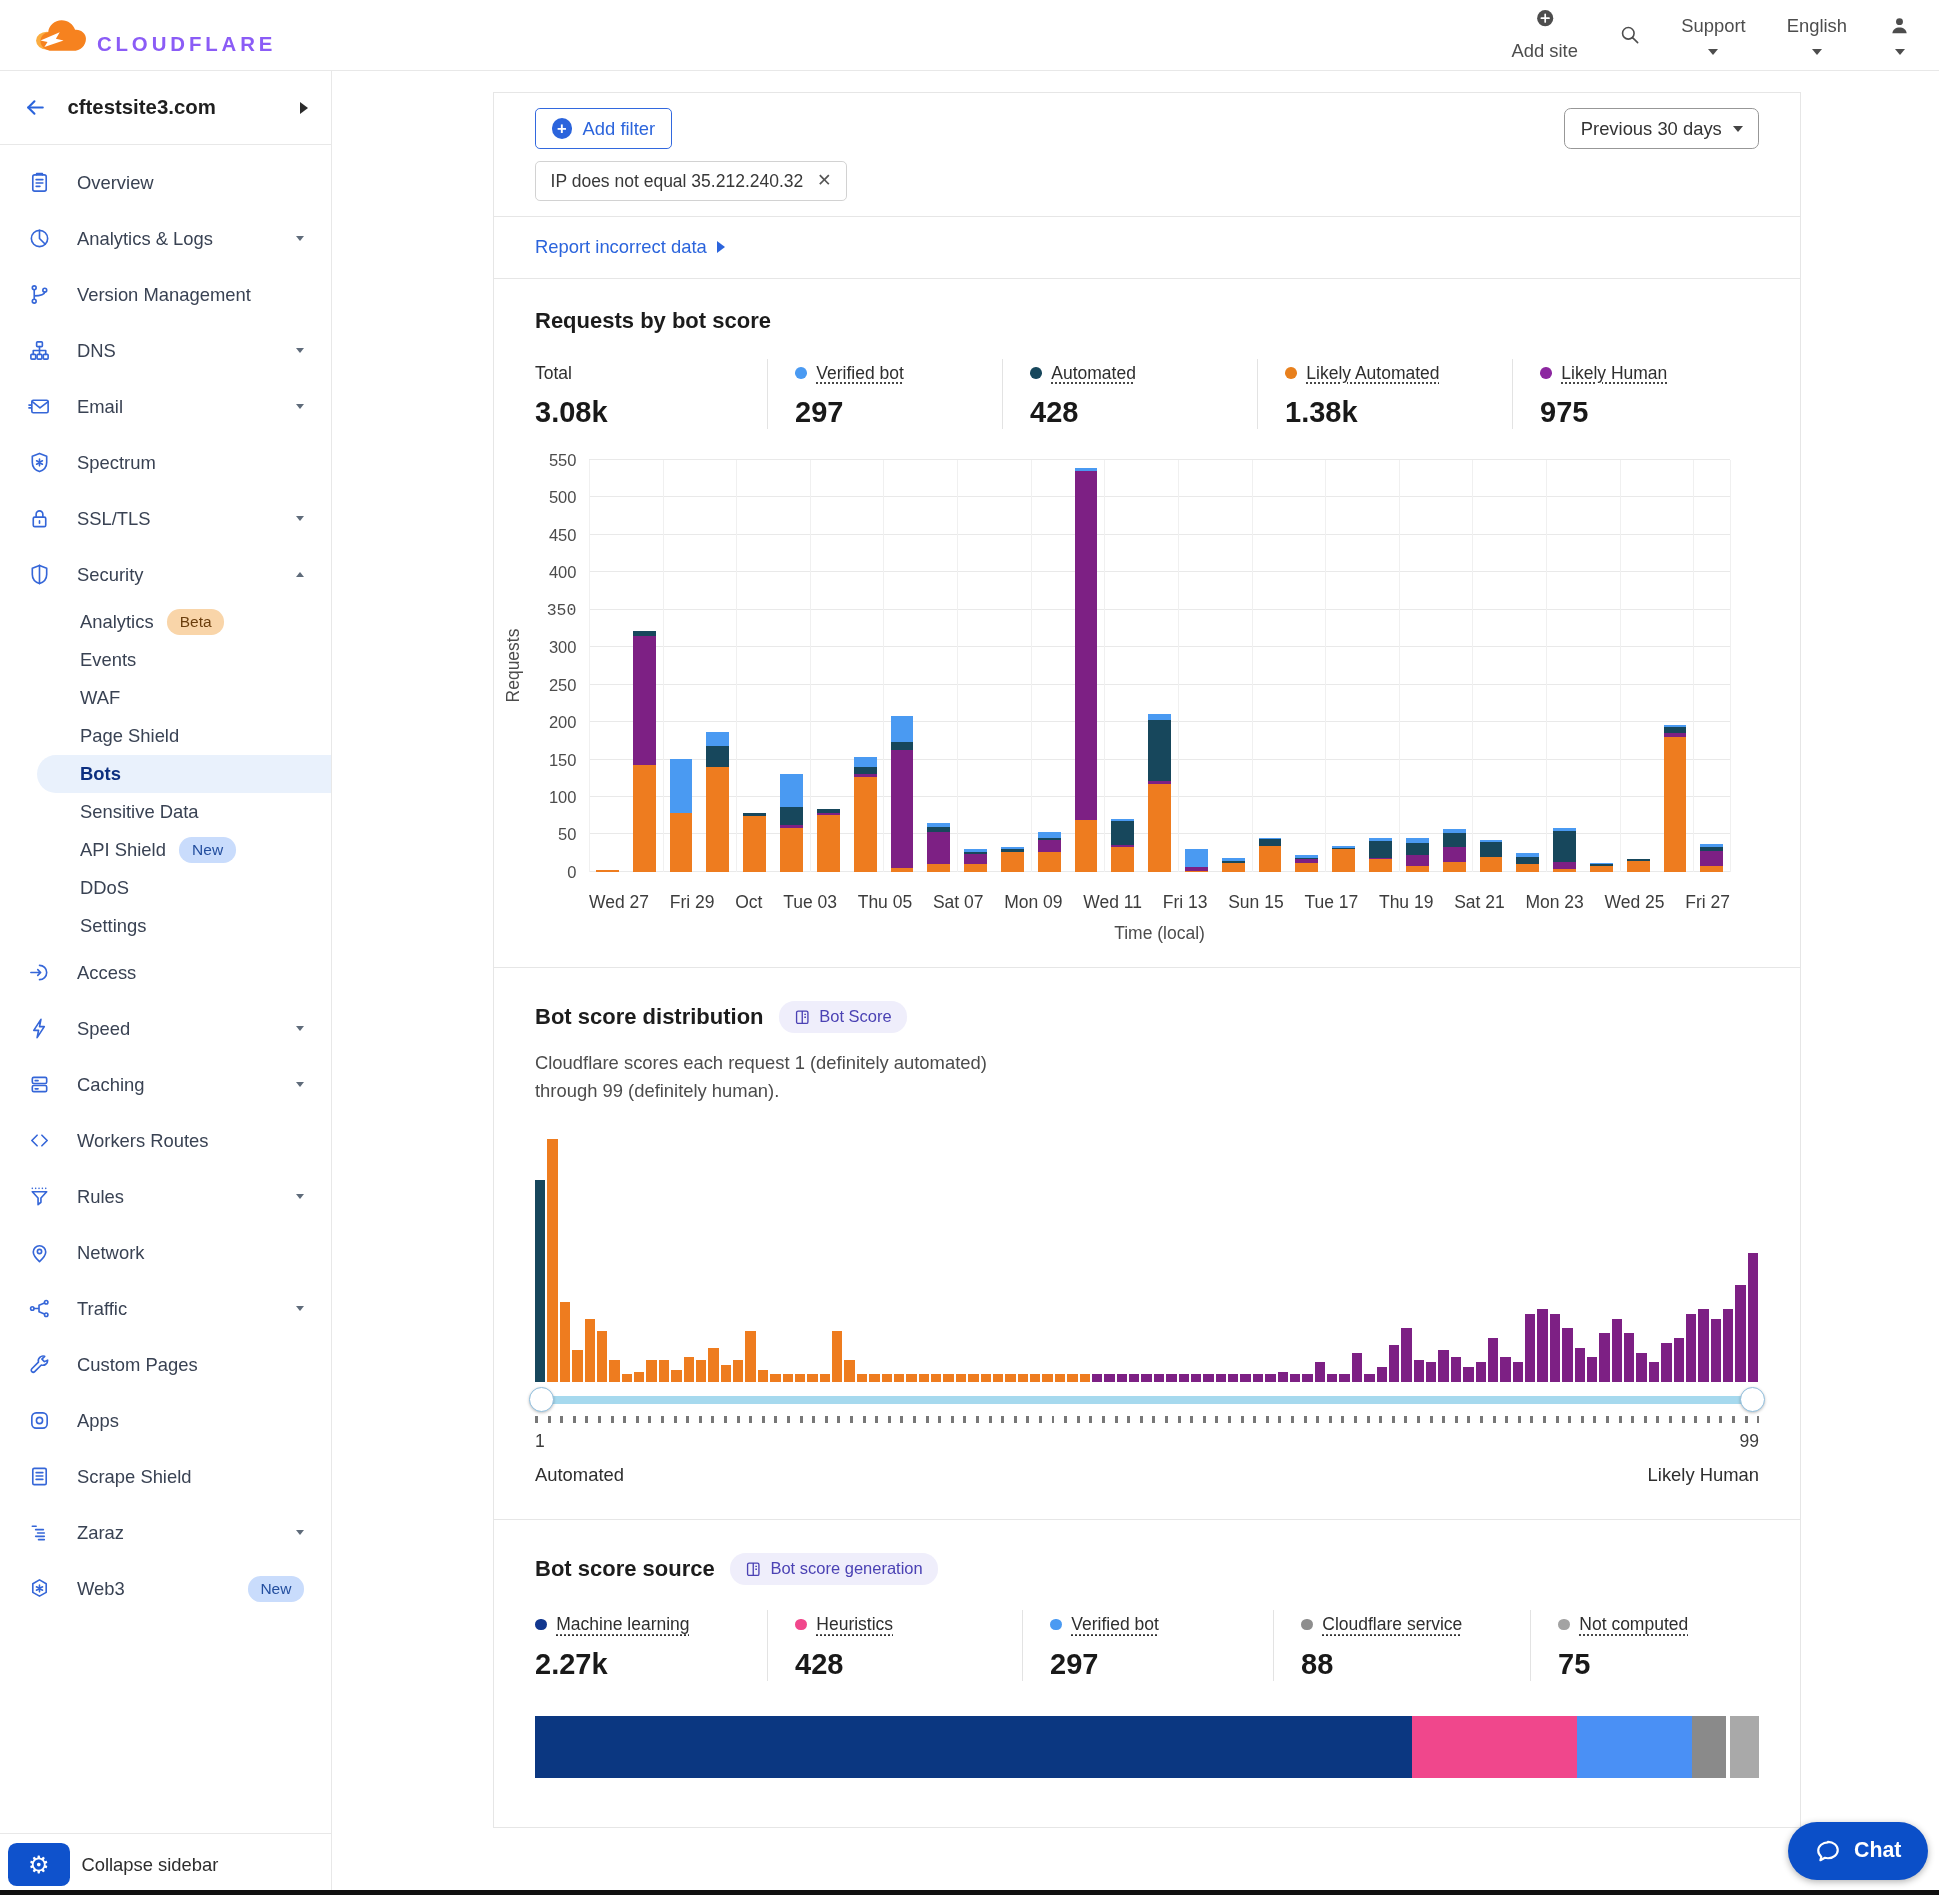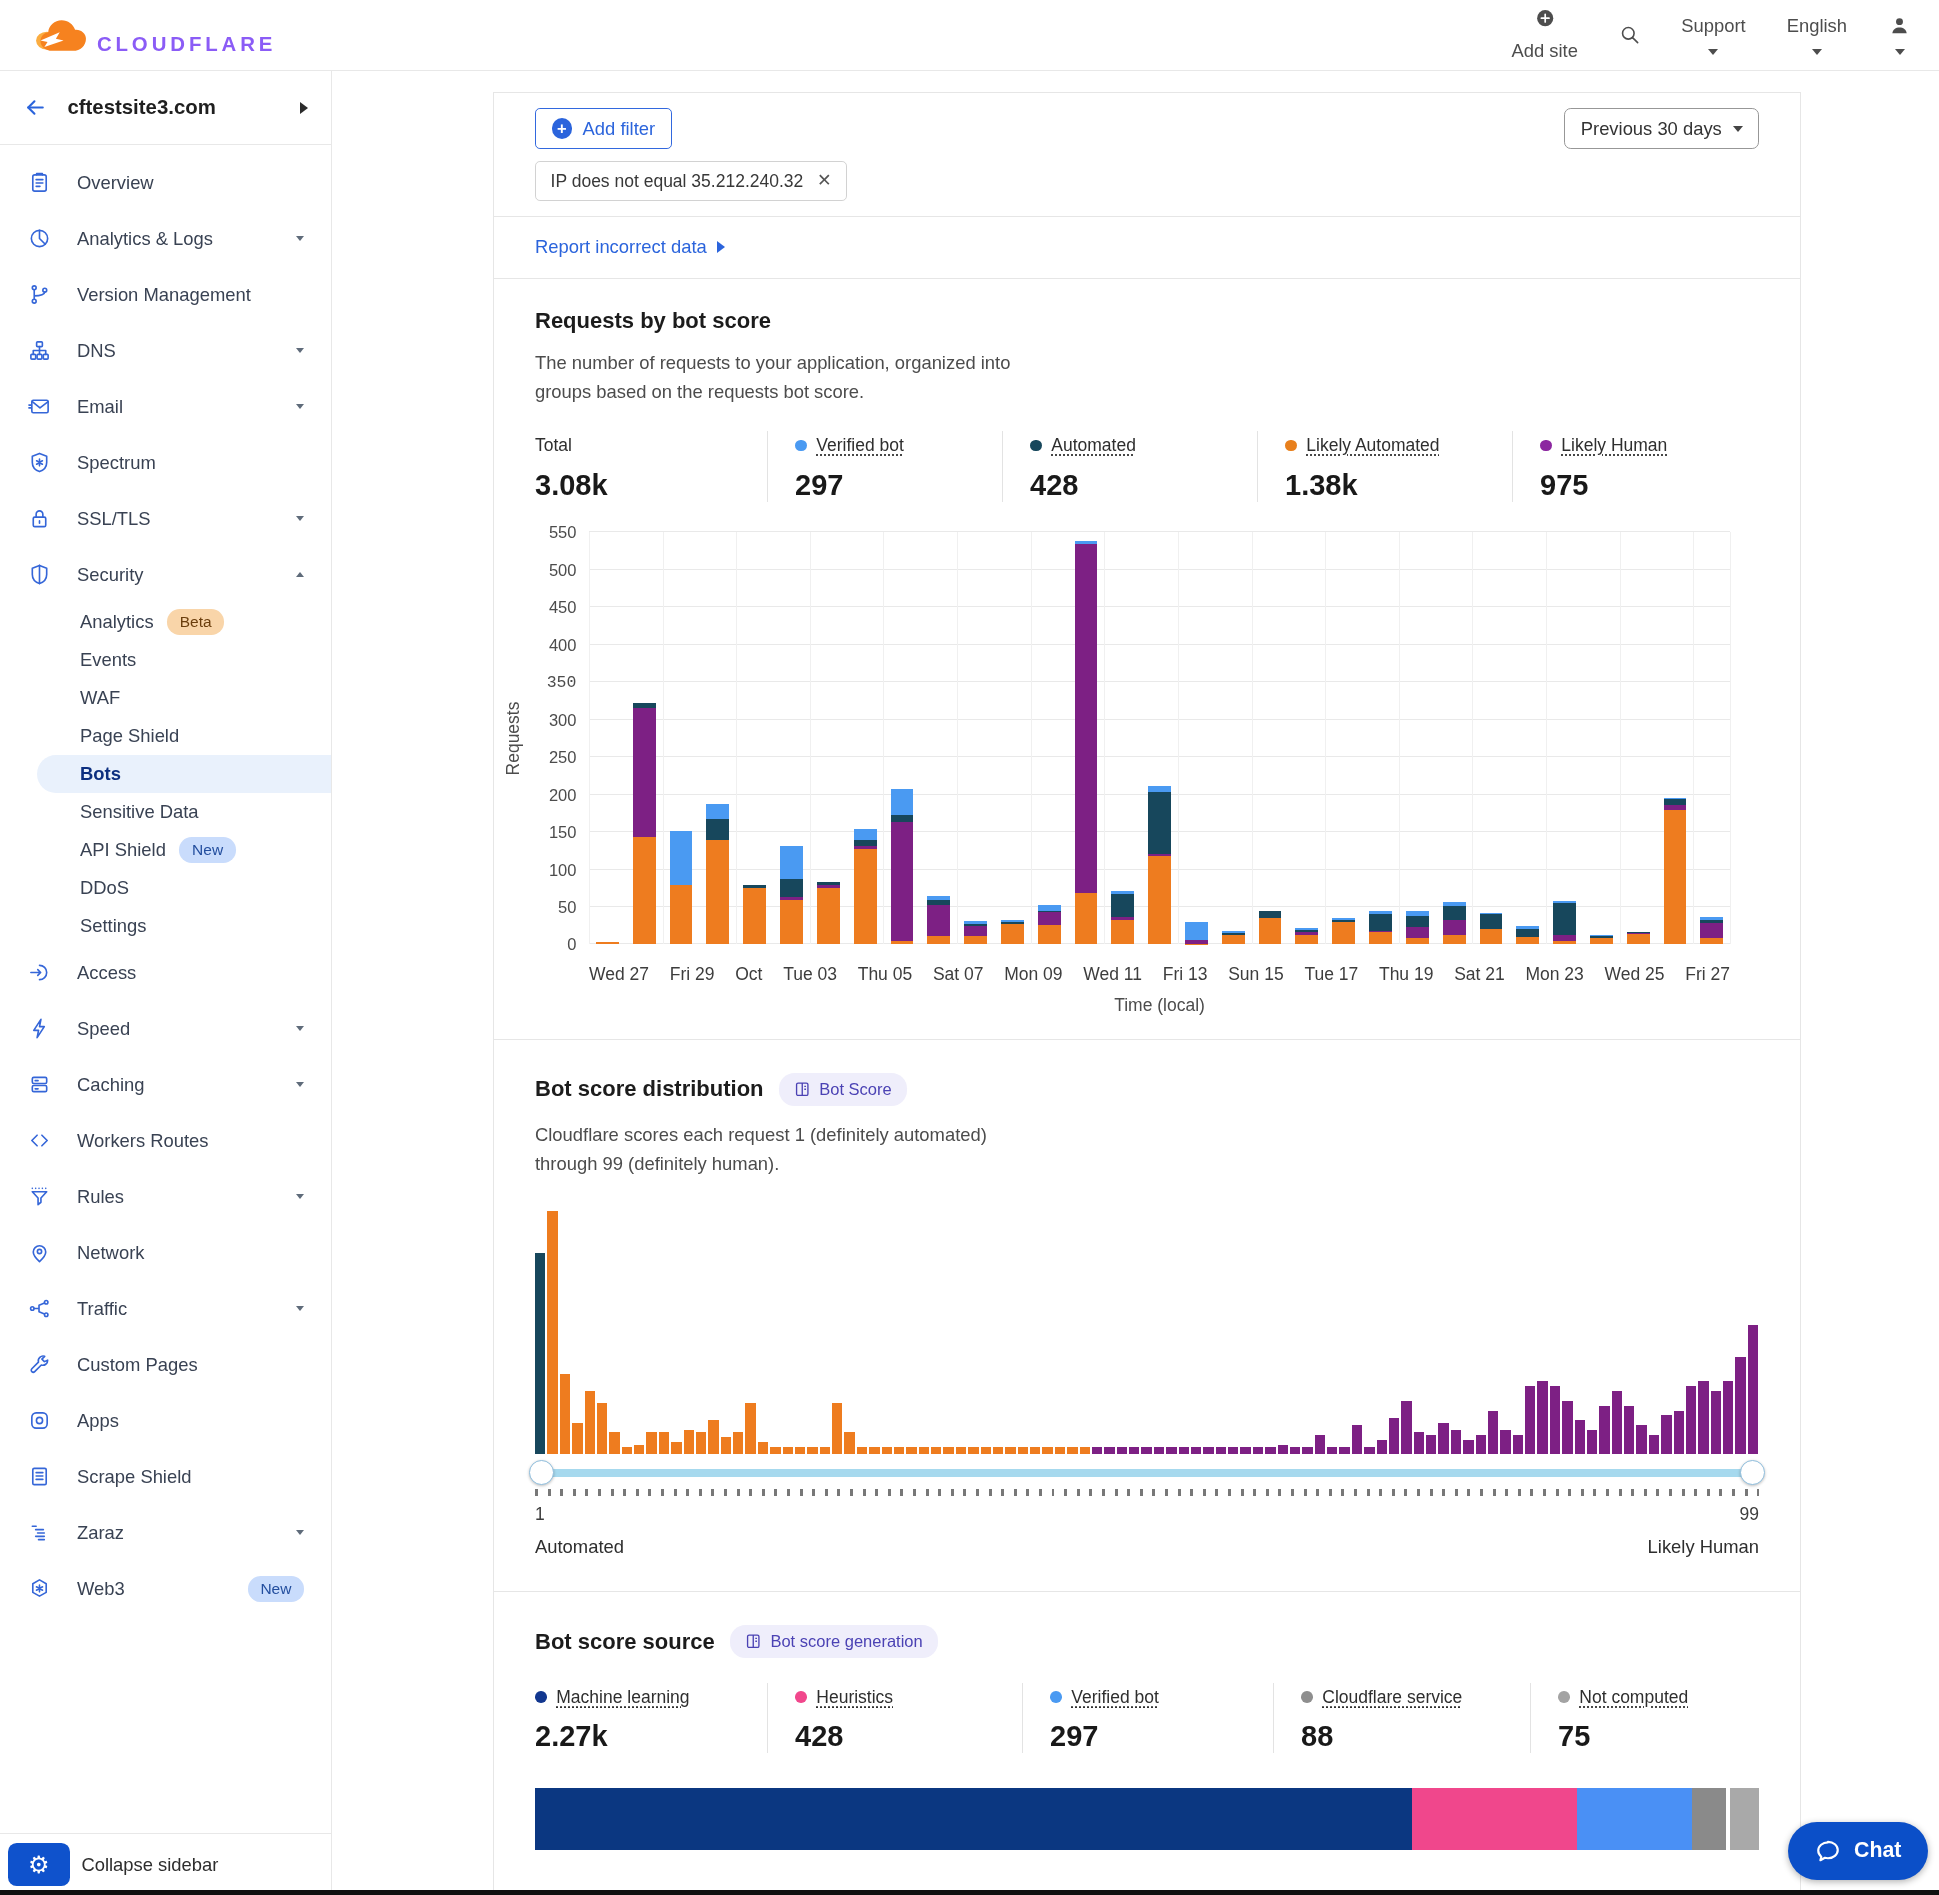--- a/index.html
+++ b/index.html
@@ -448,21 +448,20 @@
 
     <div class="sec sec-report">
       <span class="report-link">
         <span>Report incorrect data</span>
           <span class="tri"></span>
       </span>
     </div>
 
     <div class="sec sec-requests">
       <div class="card-title">Requests by bot score</div>
-      <div class="card-desc">The number of requests to your application, organized into groups based on the requests bot score.</div>
       <div class="stats stats-req">
           <div class="stat">
             <div class="stat-label">
               <span>Total</span>
             </div>
             <div class="stat-value">3.08k</div>
           </div>
           <div class="stat">
             <div class="stat-label">
               <span class="dot" style="background: rgb(74, 154, 242);"></span>

